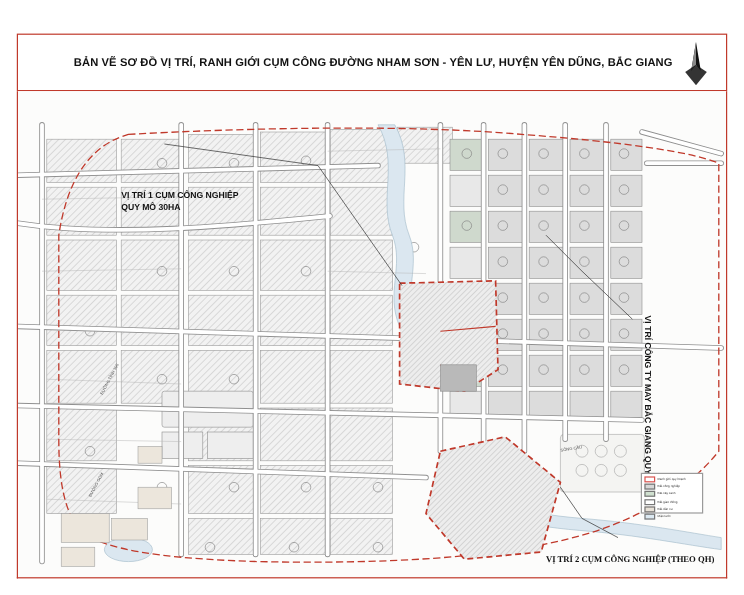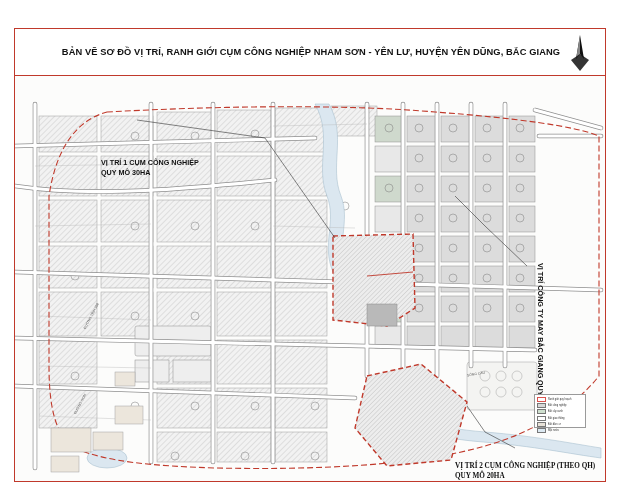--- a/index.html
+++ b/index.html
@@ -50,21 +50,21 @@
 
   
   .road-lbl{position:absolute;font-size:3.4px;color:#555;white-space:nowrap;}
 </style>
 </head>
 <body>
 
 <div id="root">
 
   <div class="title-frame">
-    <div class="title-text">BẢN VẼ SƠ ĐỒ VỊ TRÍ, RANH GIỚI CỤM CÔNG NGHIỆP NHAM SƠN - YÊN LƯ, HUYỆN YÊN DŨNG, BẮC GIANG</div>
+    <div class="title-text">BẢN VẼ SƠ ĐỒ VỊ TRÍ, RANH GIỚI CỤM CÔNG ĐƯỜNG NHAM SƠN - YÊN LƯ, HUYỆN YÊN DŨNG, BẮC GIANG</div>
     <svg class="north" viewBox="0 0 34 40">
       <path d="M17 2 L21 26 L17 21 L13 26 Z" fill="#111"></path>
       <path d="M17 2 L13 26 L17 21 Z" fill="#888"></path>
       <path d="M8 27 L17 21 L26 27 L17 38 Z" fill="#111" opacity=".85"></path>
       <text x="17" y="14" font-size="6" fill="#fff" text-anchor="middle" font-family="Liberation Sans, sans-serif"></text>
     </svg>
   </div>
 
   <div class="map-frame">
 
@@ -338,21 +338,20 @@
     <div class="road-lbl" style="left:54px;top:326px;transform:rotate(-62deg);">ĐƯỜNG GOM</div>
     <div class="road-lbl" style="left:452px;top:296px;transform:rotate(-9deg);">SÔNG CẦU</div>
 
     <div class="callout l1">
       <div>VỊ TRÍ 1 CỤM CÔNG NGHIỆP</div>
       <div>QUY MÔ 30HA</div>
     </div>
 
     <div class="callout l2">
       <div>VỊ TRÍ 2 CỤM CÔNG NGHIỆP (THEO QH)</div>
-      <div>QUY MÔ 20HA</div>
     </div>
 
     <div class="vert-label">
       <span>VỊ TRÍ CÔNG TY MAY BẮC GIANG</span>
       <span class="sub" style="margin-left:3px">QUY MÔ 10HA</span>
     </div>
 
     <div class="legend">
       <div class="legend-row">
         <span class="legend-sw" style="background:#ffffff;border-color:#d9534f"></span>

